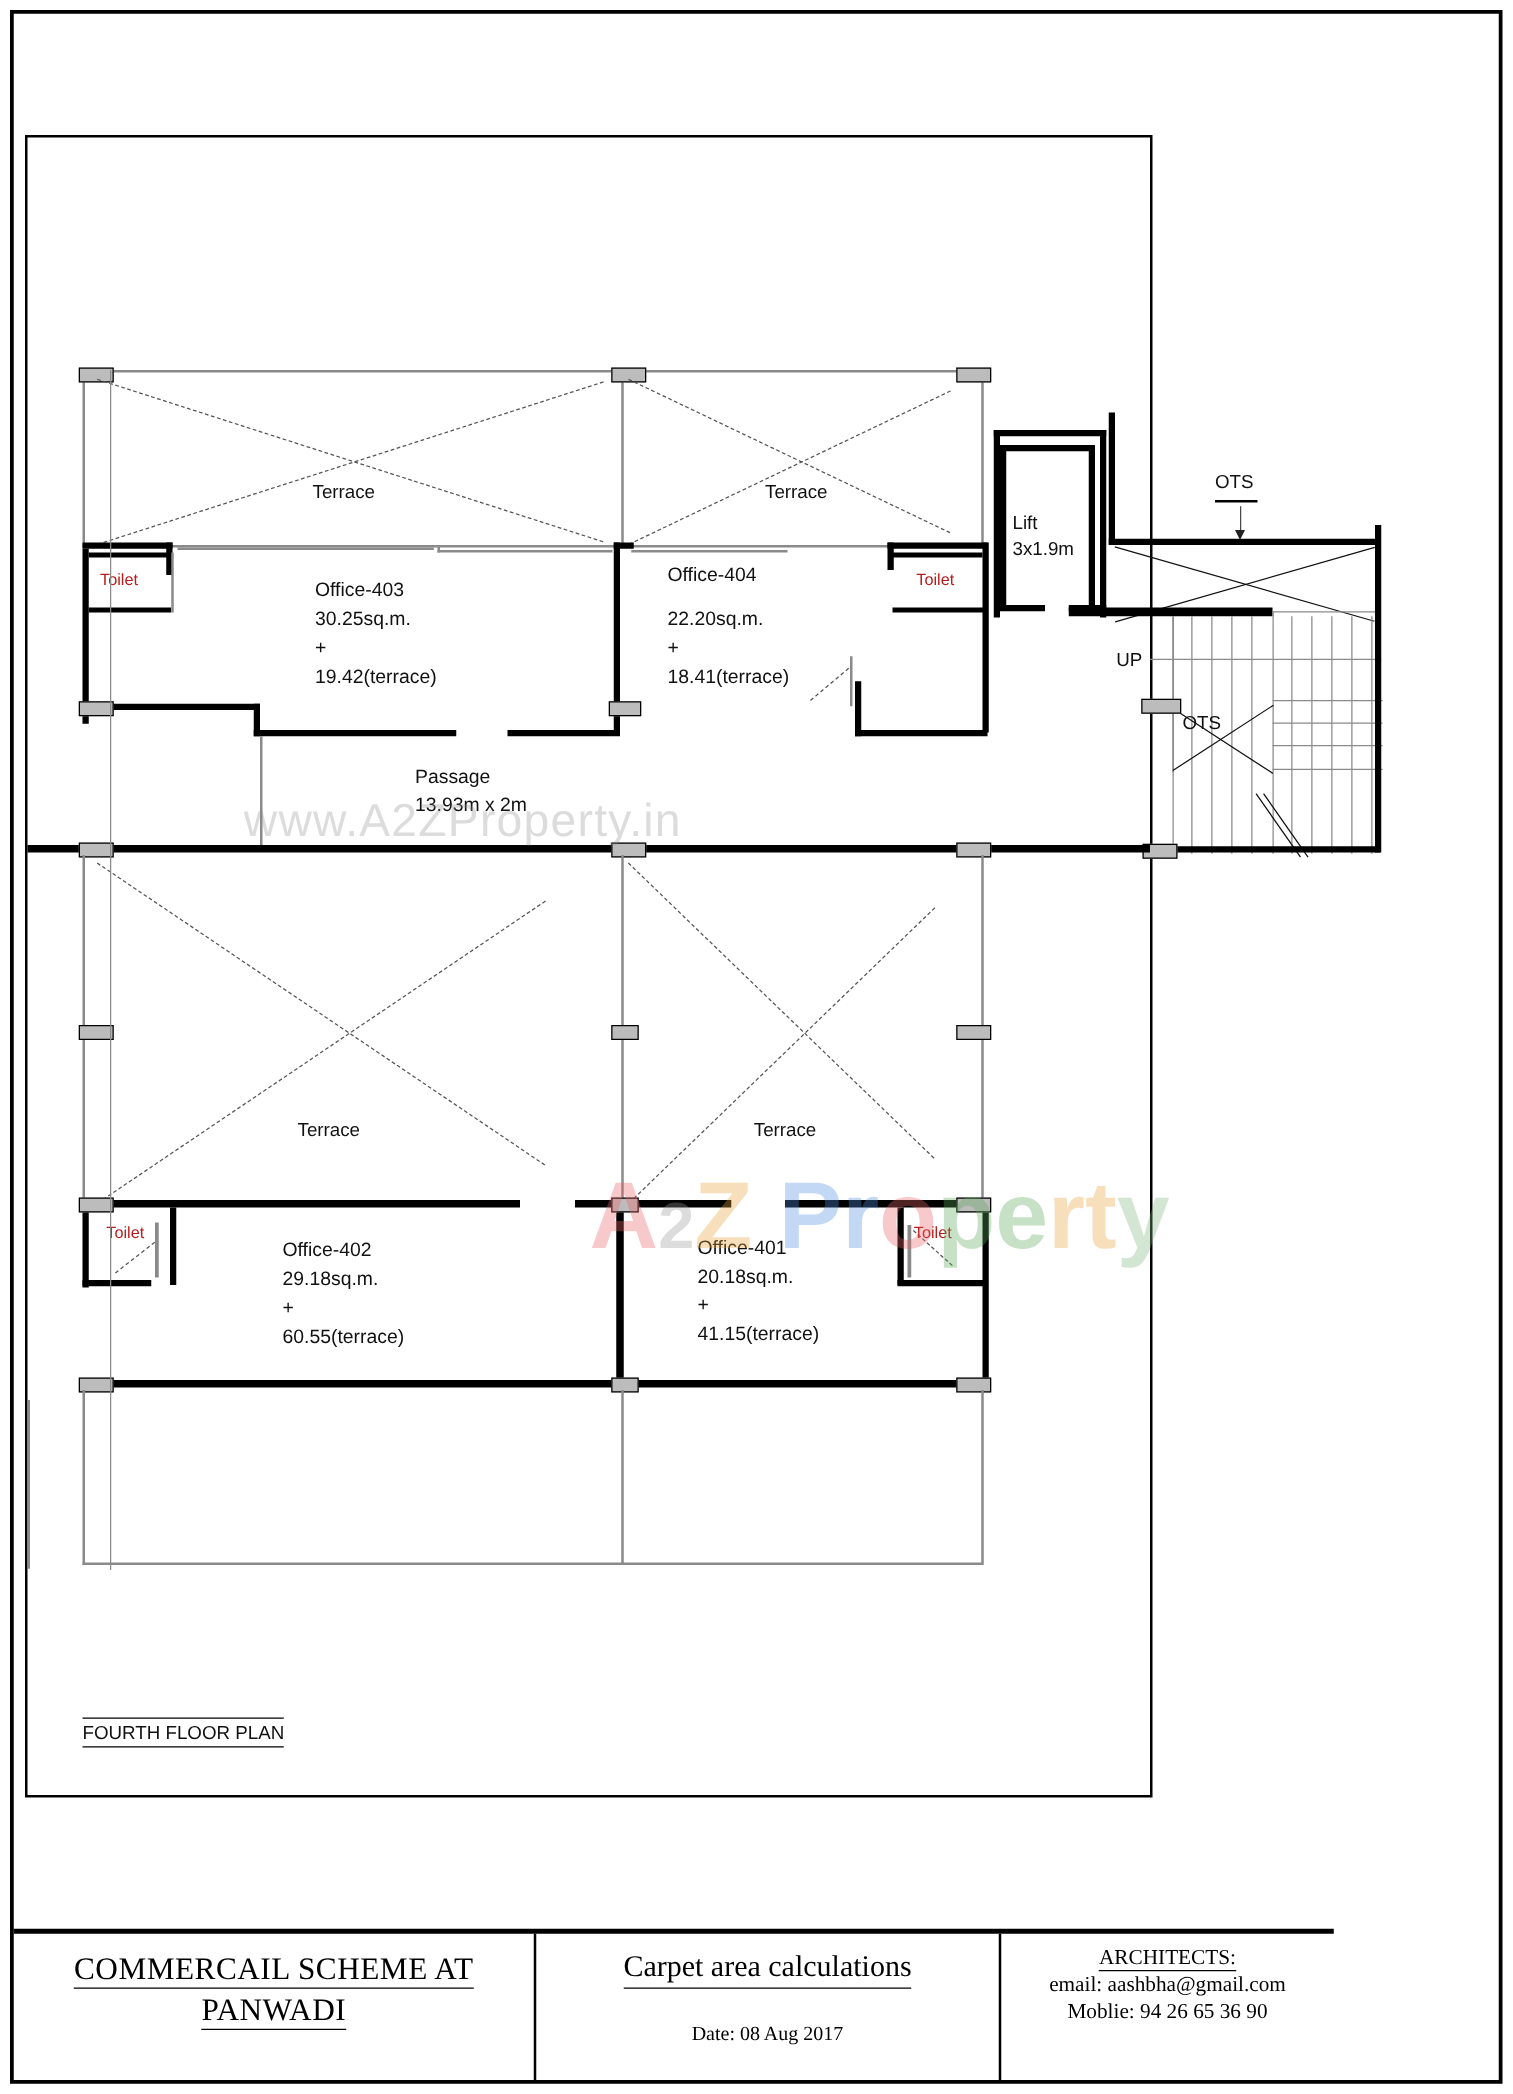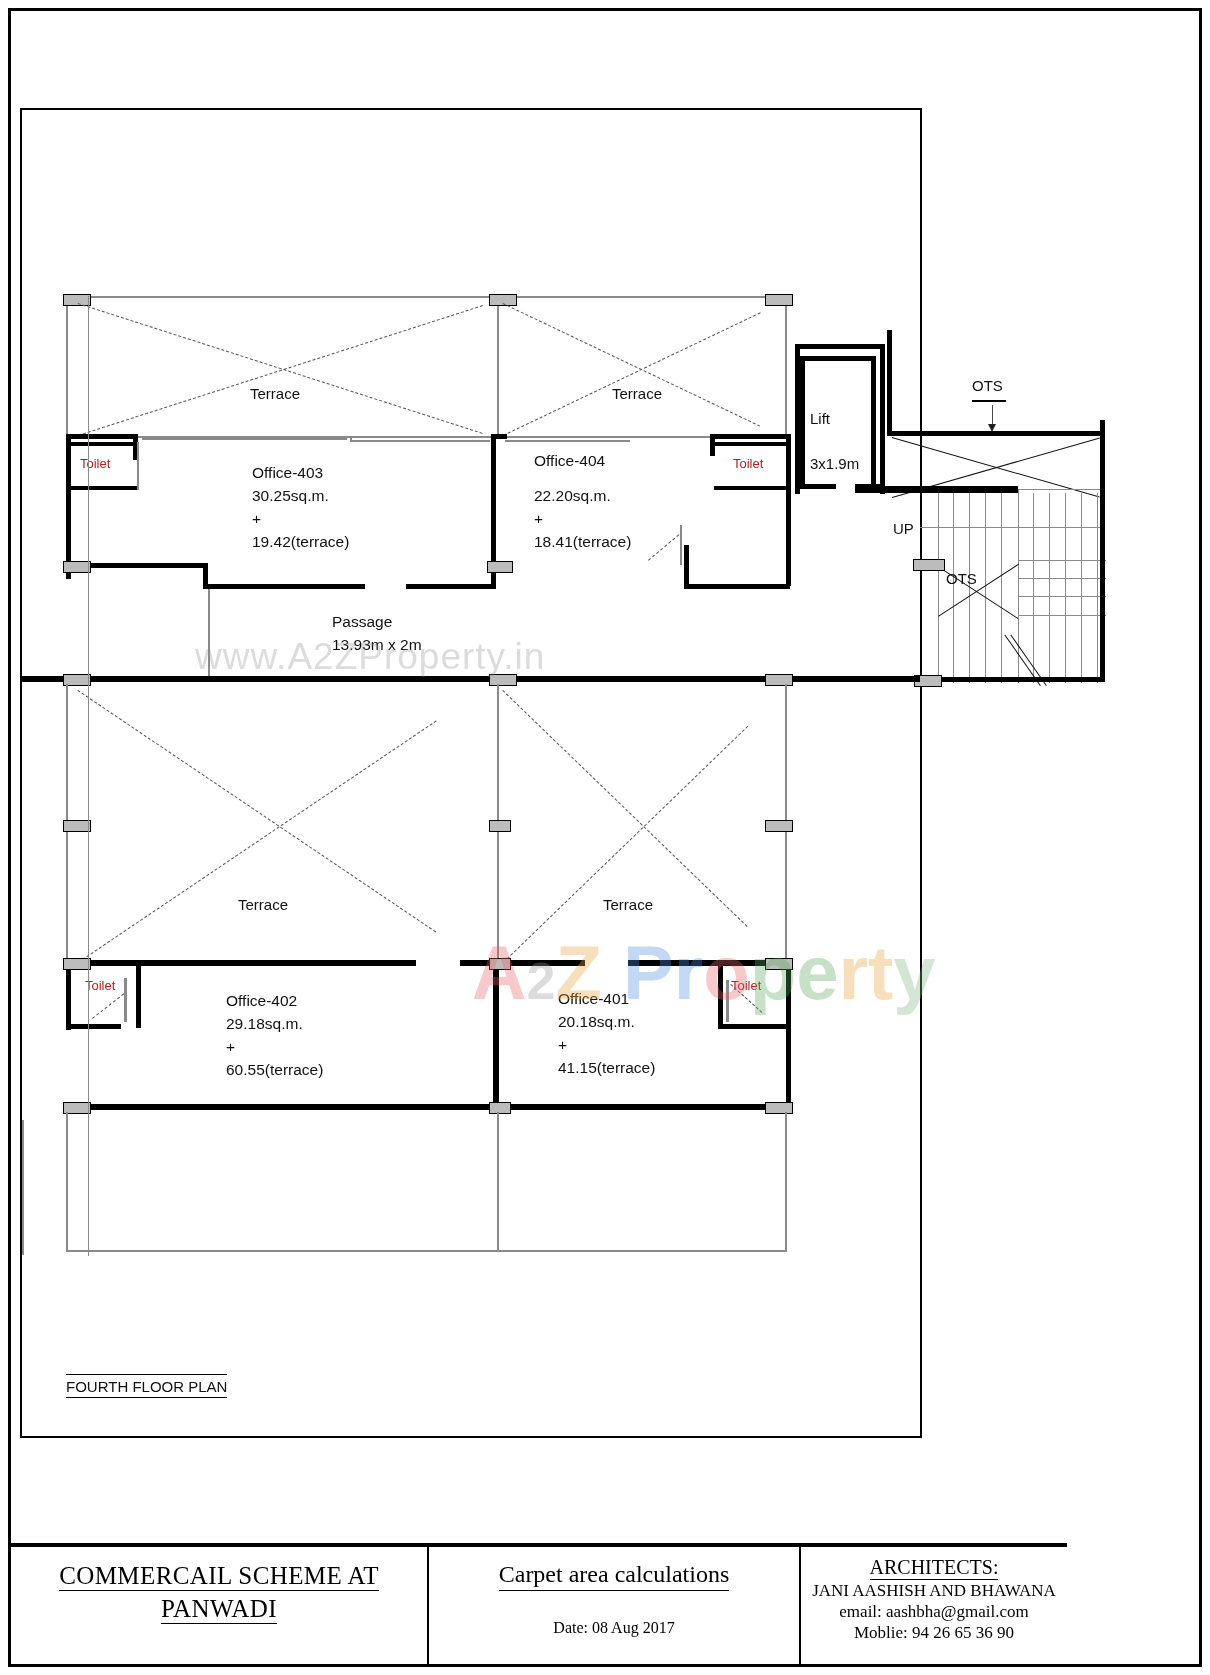--- a/index.html
+++ b/index.html
@@ -161,21 +161,21 @@
     margin-top: 14px;
     display: inline-block;
     border-bottom: 1.5px solid #000;
     padding-bottom: 2px;
   }
   .tb-date {
     font-size: 16px;
     margin-top: 28px;
   }
   .tb-arch-head {
-    font-size: 20px;
+    font-size: 17px;
     margin-top: 9px;
     display: inline-block;
     border-bottom: 1.3px solid #000;
   }
   .tb-arch-line { font-size: 17px; line-height: 21px; }
 </style>
 </head>
 <body>
 
 <div id="sheet">
@@ -251,21 +251,21 @@
 
   <div class="wall" style="left:795px; top:344px; width:5px; height:150px;"></div>
   <div class="wall" style="left:795px; top:344px; width:90px; height:5px;"></div>
   <div class="wall" style="left:880px; top:344px; width:5px; height:150px;"></div>
   <div class="wall" style="left:800px; top:356px; width:5px; height:128px;"></div>
   <div class="wall" style="left:800px; top:356px; width:75px; height:5px;"></div>
   <div class="wall" style="left:871px; top:356px; width:5px; height:128px;"></div>
   <div class="wall" style="left:800px; top:484px; width:36px; height:5px;"></div>
   <div class="wall" style="left:855px; top:484px; width:30px; height:5px;"></div>
   <span class="lbl" style="left:810px; top:408px;">Lift</span>
-  <span class="lbl" style="left:810px; top:453px;">3x1.9m</span>
+  <span class="lbl" style="left:810px; top:429px;">3x1.9m</span>
 
   <div class="wall" style="left:887px; top:330px; width:5px; height:106px;"></div>
   <div class="wall" style="left:887px; top:431px; width:215px; height:5px;"></div>
   <div class="solidline" style="left:892px; top:437px; width:216px; transform:rotate(16deg);"></div>
   <div class="solidline" style="left:892px; top:497px; width:216px; transform:rotate(-16deg);"></div>
   <span class="lbl" style="left:972px; top:375px;">OTS</span>
   <div class="wall" style="left:972px; top:400px; width:34px; height:1.5px;"></div>
   <div class="thinblk" style="left:992px; top:405px; width:1.4px; height:22px;"></div>
   <div style="position:absolute;left:988px;top:424px;width:0;height:0;border-left:4px solid transparent;border-right:4px solid transparent;border-top:8px solid #222;"></div>
 
@@ -393,20 +393,19 @@
       </div>
     </div>
 
     <div class="tb-cell tb-c2">
       <div class="tb-head">Carpet area calculations</div>
       <div class="tb-date">Date: 08 Aug 2017</div>
     </div>
 
     <div class="tb-cell tb-c3">
       <div class="tb-arch-head">ARCHITECTS:</div>
-      <div class="tb-arch-line">JANI AASHISH AND BHAWANA</div>
       <div class="tb-arch-line">email: aashbha@gmail.com</div>
       <div class="tb-arch-line">Moblie: 94 26 65 36 90</div>
     </div>
 
   </div>
 
 </div>
 
 </body></html>

